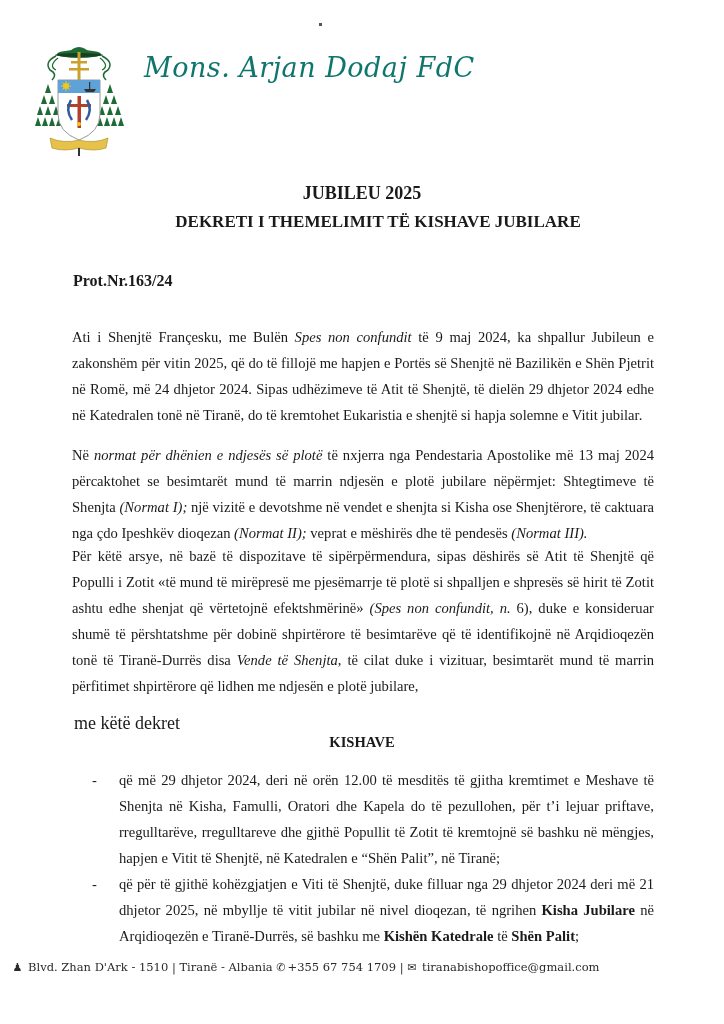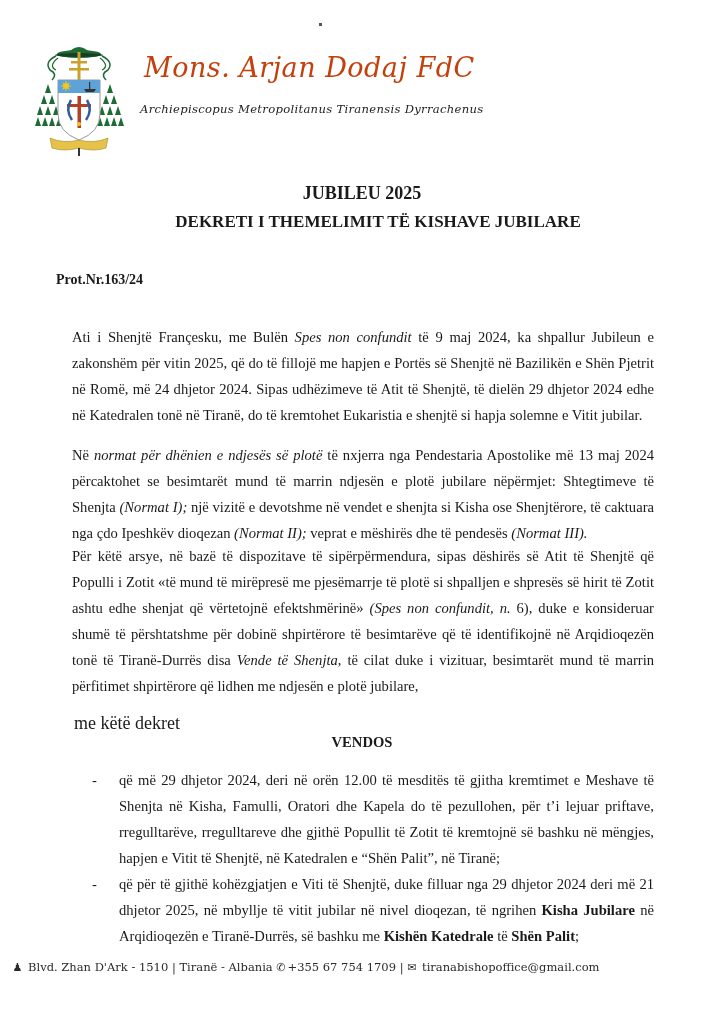--- a/index.html
+++ b/index.html
@@ -5,30 +5,30 @@
   html, body { margin: 0; padding: 0; background: #ffffff; }
   body { width: 724px; height: 1024px; position: relative; overflow: hidden;
          font-family: "Liberation Serif", "DejaVu Serif", serif; color: #1a1a1a; }
   .page { position: absolute; left: 0; top: 0; width: 724px; height: 1024px; }
 
   .scan-dot { position: absolute; left: 319px; top: 23px; width: 3px; height: 3px; background: #555; }
 
   
   .crest { position: absolute; left: 34px; top: 40px; width: 90px; height: 118px; }
   .lh-name { position: absolute; left: 144px; top: 52px; font-family: "DejaVu Serif", serif;
-             font-style: italic; font-size: 27px; letter-spacing: 0.5px; color: #c2410c; }
+             font-style: italic; font-size: 27px; letter-spacing: 0.5px; color: #0f766e; }
   .lh-title { position: absolute; left: 140px; top: 102px; font-family: "DejaVu Serif", serif;
               font-style: italic; font-size: 11.6px; letter-spacing: 0.3px; color: #222; }
 
   
   .title1 { position: absolute; left: 0; width: 724px; top: 183px; text-align: center;
             font-weight: bold; font-size: 18px; }
   .title2 { position: absolute; left: 16px; width: 724px; top: 212px; text-align: center;
             font-weight: bold; font-size: 17px; }
-  .prot { position: absolute; left: 56px; top: 272px; font-weight: bold; font-size: 14px; }
+  .prot { position: absolute; left: 73px; top: 272px; font-weight: bold; font-size: 16px; }
 
   
   .para { position: absolute; left: 72px; width: 582px; font-size: 14.6px; line-height: 26px;
           text-align: justify; margin: 0; }
   .para i { font-style: italic; }
   .p1 { top: 324px; }
   .p2 { top: 442px; }
   .p3 { top: 543px; }
   .decree-intro { position: absolute; left: 74px; top: 713px; font-size: 18px; }
   .vendos { position: absolute; left: 0; width: 724px; top: 734px; text-align: center;
@@ -104,32 +104,31 @@
 
       <path d="M37 60 Q31 70 38 80" stroke="#2f5c9e" stroke-width="2.5" fill="none"></path>
       <path d="M53 60 Q59 70 52 80" stroke="#2f5c9e" stroke-width="2.5" fill="none"></path>
       <circle cx="45" cy="84" r="2" fill="#f2c81a"></circle>
 
       <path d="M16 98 Q30 104 45 100 Q60 104 74 98 L72 108 Q60 112 45 108 Q30 112 18 108 Z" fill="#e6c24a" stroke="#a5861c" stroke-width="0.6"></path>
       <rect x="44" y="108" width="2" height="8" fill="#333"></rect>
     </svg>
   </div>
   <div class="lh-name">Mons. Arjan Dodaj FdC</div>
-  <div class="lh-title">Archiepiscopus Metropolitanus Tiranensis Dyrrachenus</div>
 
   <div class="title1">JUBILEU 2025</div>
   <div class="title2">DEKRETI I THEMELIMIT TË KISHAVE JUBILARE</div>
   <div class="prot">Prot.Nr.163/24</div>
 
   <p class="para p1"><span>Ati i Shenjtë Françesku, me Bulën </span><i>Spes non confundit</i><span> të 9 maj 2024, ka shpallur Jubileun e zakonshëm për vitin 2025, që do të fillojë me hapjen e Portës së Shenjtë në Bazilikën e Shën Pjetrit në Romë, më 24 dhjetor 2024. Sipas udhëzimeve të Atit të Shenjtë, të dielën 29 dhjetor 2024 edhe në Katedralen tonë në Tiranë, do të kremtohet Eukaristia e shenjtë si hapja solemne e Vitit jubilar.</span></p>
   <p class="para p2"><span>Në </span><i>normat për dhënien e ndjesës së plotë</i><span> të nxjerra nga Pendestaria Apostolike më 13 maj 2024 përcaktohet se besimtarët mund të marrin ndjesën e plotë jubilare nëpërmjet: Shtegtimeve të Shenjta </span><i>(Normat I);</i><span> një vizitë e devotshme në vendet e shenjta si Kisha ose Shenjtërore, të caktuara nga çdo Ipeshkëv dioqezan </span><i>(Normat II);</i><span> veprat e mëshirës dhe të pendesës </span><i>(Normat III).</i></p>
   <p class="para p3"><span>Për këtë arsye, në bazë të dispozitave të sipërpërmendura, sipas dëshirës së Atit të Shenjtë që Populli i Zotit «të mund të mirëpresë me pjesëmarrje të plotë si shpalljen e shpresës së hirit të Zotit ashtu edhe shenjat që vërtetojnë efektshmërinë» </span><i>(Spes non confundit, n.</i><span> 6), duke e konsideruar shumë të përshtatshme për dobinë shpirtërore të besimtarëve që të identifikojnë në Arqidioqezën tonë të Tiranë-Durrës disa </span><i>Vende të Shenjta</i><span>, të cilat duke i vizituar, besimtarët mund të marrin përfitimet shpirtërore që lidhen me ndjesën e plotë jubilare,</span></p>
 
   <div class="decree-intro">me këtë dekret</div>
-  <div class="vendos">VENDOS</div>
+  <div class="vendos">KISHAVE</div>
 
   <div class="bullet b1">
     <span class="dash">-</span>
     <p class="btext"><span>që më 29 dhjetor 2024, deri në orën 12.00 të mesditës të gjitha kremtimet e Meshave të Shenjta në Kisha, Famulli, Oratori dhe Kapela do të pezullohen, për t’i lejuar priftave, rregulltarëve, rregulltareve dhe gjithë Popullit të Zotit të kremtojnë së bashku në mëngjes, hapjen e Vitit të Shenjtë, në Katedralen e “Shën Palit”, në Tiranë;</span></p>
   </div>
   <div class="bullet b2">
     <span class="dash">-</span>
     <p class="btext"><span>që për të gjithë kohëzgjatjen e Viti të Shenjtë, duke filluar nga 29 dhjetor 2024 deri më 21 dhjetor 2025, në mbyllje të vitit jubilar në nivel dioqezan, të ngrihen </span><b>Kisha Jubilare</b><span> në Arqidioqezën e Tiranë-Durrës, së bashku me </span><b>Kishën Katedrale</b><span> të </span><b>Shën Palit</b><span>;</span></p>
   </div>
 

